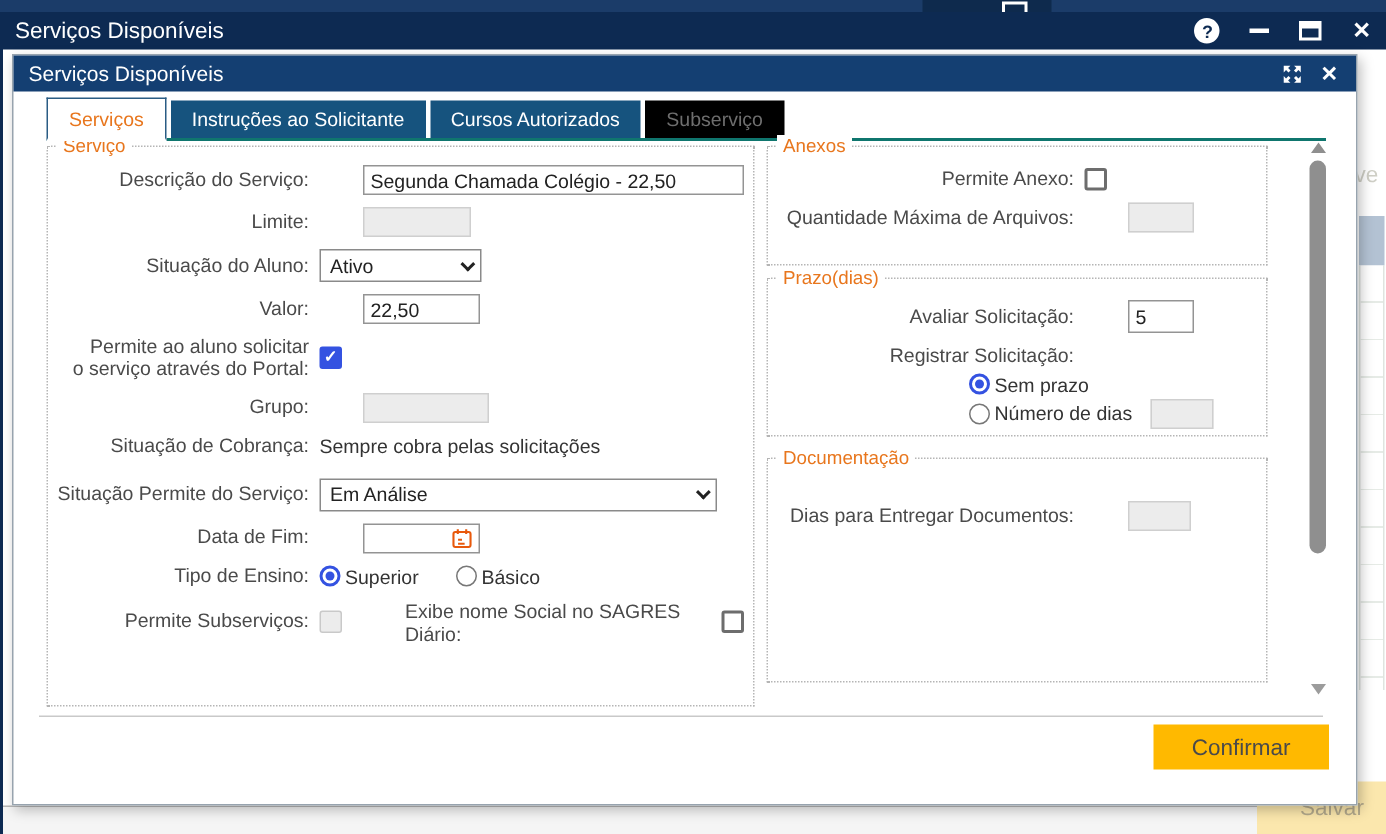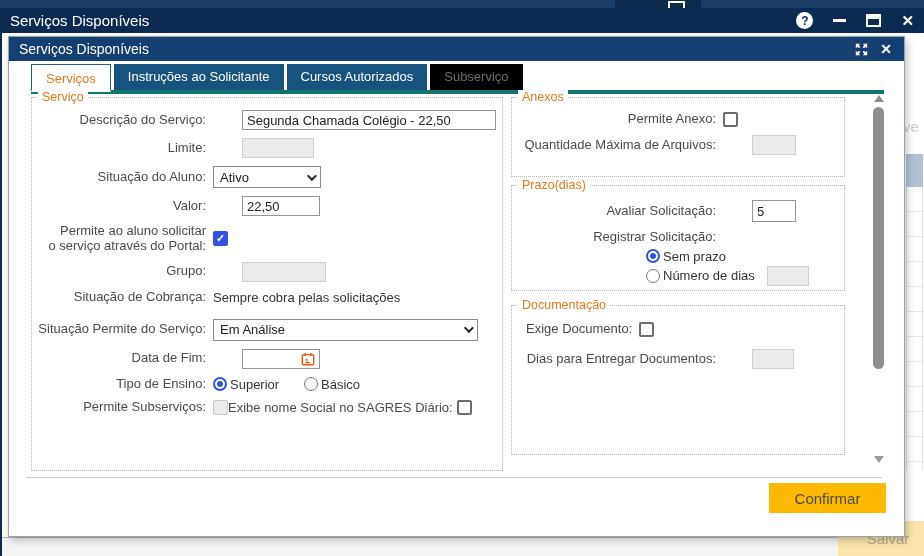--- a/index.html
+++ b/index.html
@@ -1,21 +1,21 @@
 <!DOCTYPE html>
 <html><head>
 <meta charset="utf-8">
 <style>
   * { margin:0; padding:0; box-sizing:border-box; }
   html,body { width:924px; height:556px; overflow:hidden; background:#fff;
               font-family:"Liberation Sans", sans-serif; }
   #screen { position:relative; width:924px; height:556px; overflow:hidden; background:#fff; }
 
   
-  .bg-col { position:absolute; left:890px; top:45px; width:34px; height:502px; background:#fff; z-index:1; }
+  .bg-col { position:absolute; left:890px; top:35px; width:34px; height:502px; background:#fff; z-index:1; }
   .bg-partial-text { position:absolute; left:13px; top:73px; color:#cfcfc6; font-size:15px; }
   .bg-blue-cell { position:absolute; left:16px; top:109px; width:17px; height:33px; background:#b3c2d3; }
   .bg-rows { position:absolute; left:16px; top:142px; width:17px; height:283px;
              border-left:1px solid #dfe4df; border-right:1px solid #dfe4df;
              background:repeating-linear-gradient(to bottom, #fff 0 24px, #e6ebe6 24px 25px); }
   .bg-bottom-strip { position:absolute; left:0; top:537px; width:924px; height:19px;
                      background:#f5f5f5; border-top:1px solid #b8b8b8; z-index:1; }
   .bg-save-btn { position:absolute; left:838px; top:521px; width:100px; height:35px;
                  background:#fbe7ad; color:#b3a98c; font-size:15px; border:none;
                  display:flex; align-items:center; justify-content:center; z-index:1; }
@@ -41,22 +41,22 @@
   .dialog { position:absolute; left:8px; top:36px; width:897px; height:501px; background:#fff;
             border:1px solid #97a3ae; box-shadow:2px 3px 8px rgba(0,0,0,.25); z-index:3; }
   .dlg-header { position:absolute; left:0; top:0; width:100%; height:24px; background:#143f72;
                 color:#fff; display:flex; align-items:center; }
   .dlg-header .title { margin-left:10px; font-size:14px; }
   .dlg-controls { margin-left:auto; display:flex; align-items:center; gap:12px; padding-right:12px; }
   .expand-btn { cursor:pointer; display:flex; }
   .dlg-x { color:#fff; font-size:14px; font-weight:bold; cursor:pointer; line-height:1; }
 
   
-  .tabwrap { position:absolute; left:22px; top:27px; right:20px; display:flex; 
-             border-bottom:4px solid #0f766e; height:30px; }
+  .tabwrap { position:absolute; left:22px; top:27px; right:20px; display:flex; align-items:flex-end;
+             border-bottom:2px solid #0f766e; height:30px; }
   .tab { font-size:13px; padding:5px 14px; margin-right:3px; cursor:pointer; white-space:nowrap; }
   .tab.inactive { background:#16537e; color:#fff; }
   .tab.active { background:#fff; color:#e8761d; border:1px solid #2a5c84; border-bottom:2px solid #fff;
                 margin-bottom:-2px; padding-top:6px; position:relative; z-index:1; }
   .tab.disabled { background:#000000; color:#6e6e6e; }
 
   
   .fs { position:absolute; border:1px dotted #b5b5b5; background:#fff; }
   .legend { position:absolute; top:-8px; left:6px; background:#fff; padding:0 4px;
             color:#e8761d; font-size:12.5px; }
@@ -107,21 +107,21 @@
   .sbar .down { position:absolute; left:2px; top:363px; width:0; height:0;
                 border-left:5px solid transparent; border-right:5px solid transparent;
                 border-top:7px solid #9c9c9c; cursor:pointer; }
 
   .divider { position:absolute; left:17px; top:440px; width:856px; border-top:1px solid #c9c9c9; }
   .confirm-btn { position:absolute; left:760px; top:446px; width:117px; height:30px;
                  background:#ffb900; border:none; color:#4a4a4a; font-size:15px; cursor:pointer;
                  font-family:"Liberation Sans", sans-serif; }
 
   .two-line div { display:block; }
-  .ml { }
+  .ml { margin-left:42px; }
   .inline-label { font-size:13px; color:#4a4a4a; }
   .radio-col { margin-left:126px; }
   .radio-row { display:flex; align-items:center; margin-bottom:2px; }
   .sup-label { width:52px; }
 </style>
 </head>
 <body>
 
 <div id="screen">
 
@@ -295,24 +295,20 @@
           <span class="radio"></span>
           <span class="rlabel">Número de dias</span>
           <input class="tinput dis w42" style="margin-left: 12px;" disabled="">
         </div>
       </div>
     </div>
 
     <div class="fs" id="fs-doc">
       <span class="legend">Documentação</span>
 
-      <div class="frow">
-        <label class="flabel" style="width:auto; margin-left:6px">Exige Documento:</label>
-        <span class="cb"></span>
-      </div>
 
 
       <div class="frow" style="margin-top:12px">
         <label class="flabel flabel2">Dias para Entregar Documentos:</label>
         <input class="tinput dis w42" disabled="" style="">
       </div>
     </div>
 
     <div class="sbar">
       <div class="up"></div>

